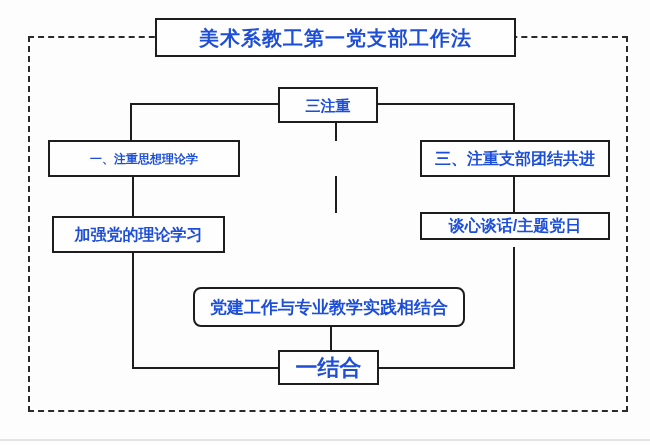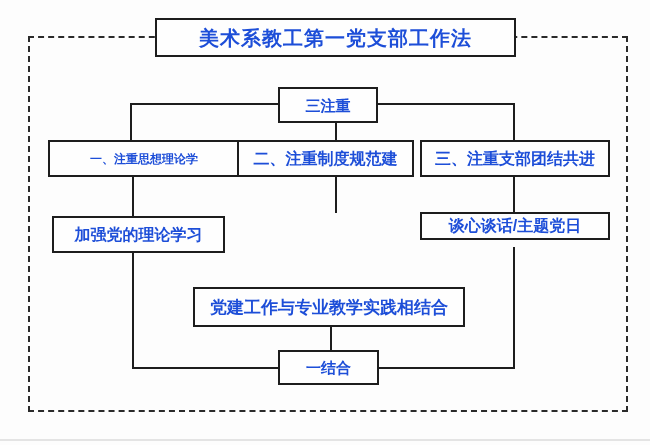--- a/index.html
+++ b/index.html
@@ -47,22 +47,22 @@
   }
   
   .n-title        { left: 155px; top: 18px;  width: 361px; height: 39px; font-size: 20px; letter-spacing: 1px; }
   .n-top          { left: 278px; top: 87px;  width: 100px; height: 36px; font-size: 15px; }
   .n-h1           { left: 48px;  top: 140px; width: 192px; height: 37px; font-size: 12px; }
   .n-h2           { left: 237px; top: 140px; width: 177px; height: 37px; font-size: 16px; }
   .n-h3           { left: 420px; top: 140px; width: 190px; height: 37px; font-size: 16px; }
   .n-d1           { left: 52px;  top: 216px; width: 173px; height: 37px; font-size: 16px; }
   .n-d2           { left: 255px; top: 212px; width: 157px; height: 38px; font-size: 16px; }
   .n-d3           { left: 420px; top: 212px; width: 190px; height: 28px; font-size: 16px; }
-  .n-integration  { left: 193px; top: 287px; width: 272px; height: 40px; font-size: 17px; }
-  .n-bottom       { left: 278px; top: 350px; width: 101px; height: 35px; font-size: 15px; }
+  .n-integration  { left: 193px; top: 287px; width: 272px; height: 40px; font-size: 17px; border-radius: 8px; }
+  .n-bottom       { left: 278px; top: 350px; width: 101px; height: 35px; font-size: 22px; }
   
   .l-top-h-left     { left: 130px; top: 103px; width: 148px; height: 2px; }
   .l-top-h-right    { left: 378px; top: 103px; width: 137px; height: 2px; }
   .l-v-left-upper   { left: 130px; top: 103px; width: 2px;   height: 38px; }
   .l-v-mid-upper    { left: 335px; top: 121px; width: 2px;   height: 20px; }
   .l-v-right-upper  { left: 513px; top: 103px; width: 2px;   height: 38px; }
   .l-v-col1         { left: 132px; top: 176px; width: 2px;   height: 41px; }
   .l-v-col2         { left: 335px; top: 176px; width: 2px;   height: 37px; }
   .l-v-col3         { left: 513px; top: 176px; width: 2px;   height: 37px; }
   .l-v-left-lower   { left: 132px; top: 252px; width: 2px;   height: 117px; }
@@ -91,21 +91,20 @@
   <div class="line l-v-right-lower"></div>
   <div class="line l-bottom-h-left"></div>
   <div class="line l-bottom-h-right"></div>
   <div class="line l-v-integration"></div>
 
   <div class="node n-title">美术系教工第一党支部工作法</div>
 
   <div class="node n-top">三注重</div>
 
   <div class="node n-h1">一、注重思想理论学</div>
-  <div class="node n-h2">二、注重制度规范建</div>
   <div class="node n-h3">三、注重支部团结共进</div>
 
   <div class="node n-d1">加强党的理论学习</div>
   <div class="node n-d3">谈心谈话/主题党日</div>
 
   <div class="node n-integration">党建工作与专业教学实践相结合</div>
 
   <div class="node n-bottom">一结合</div>
 
   <div class="line page-edge-line"></div>

